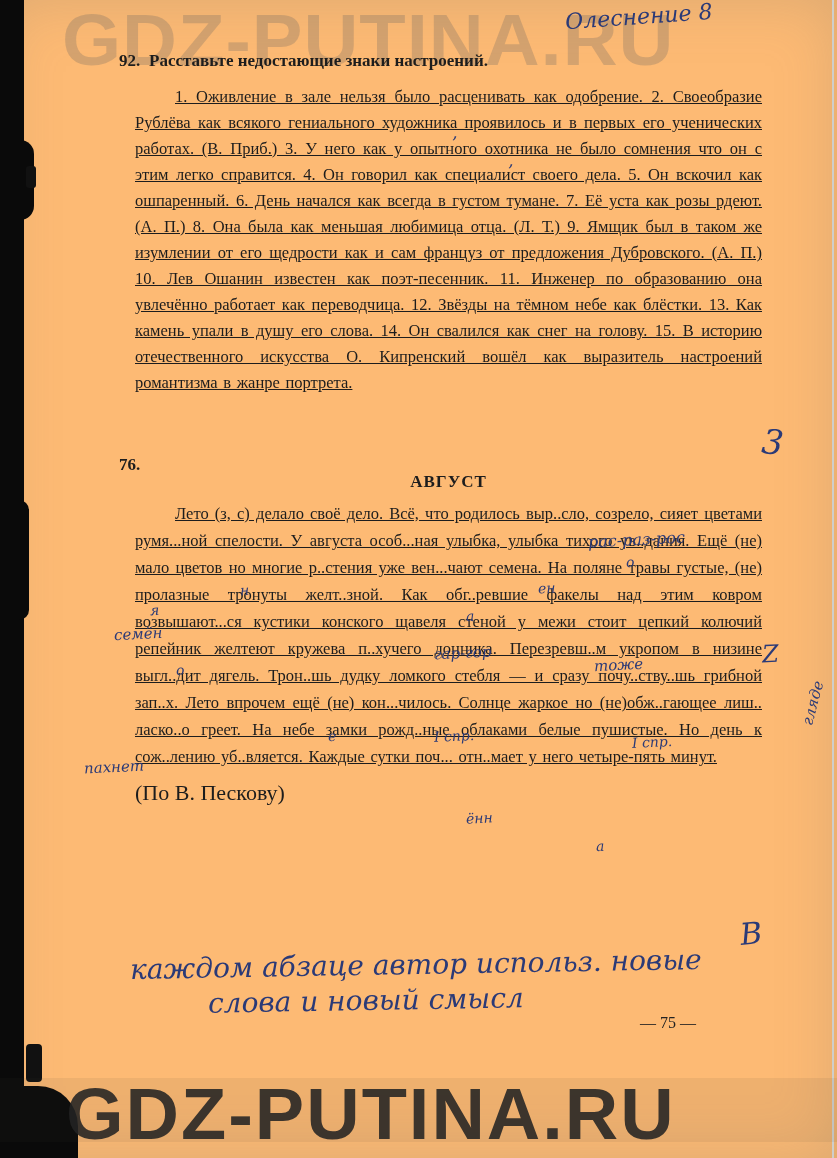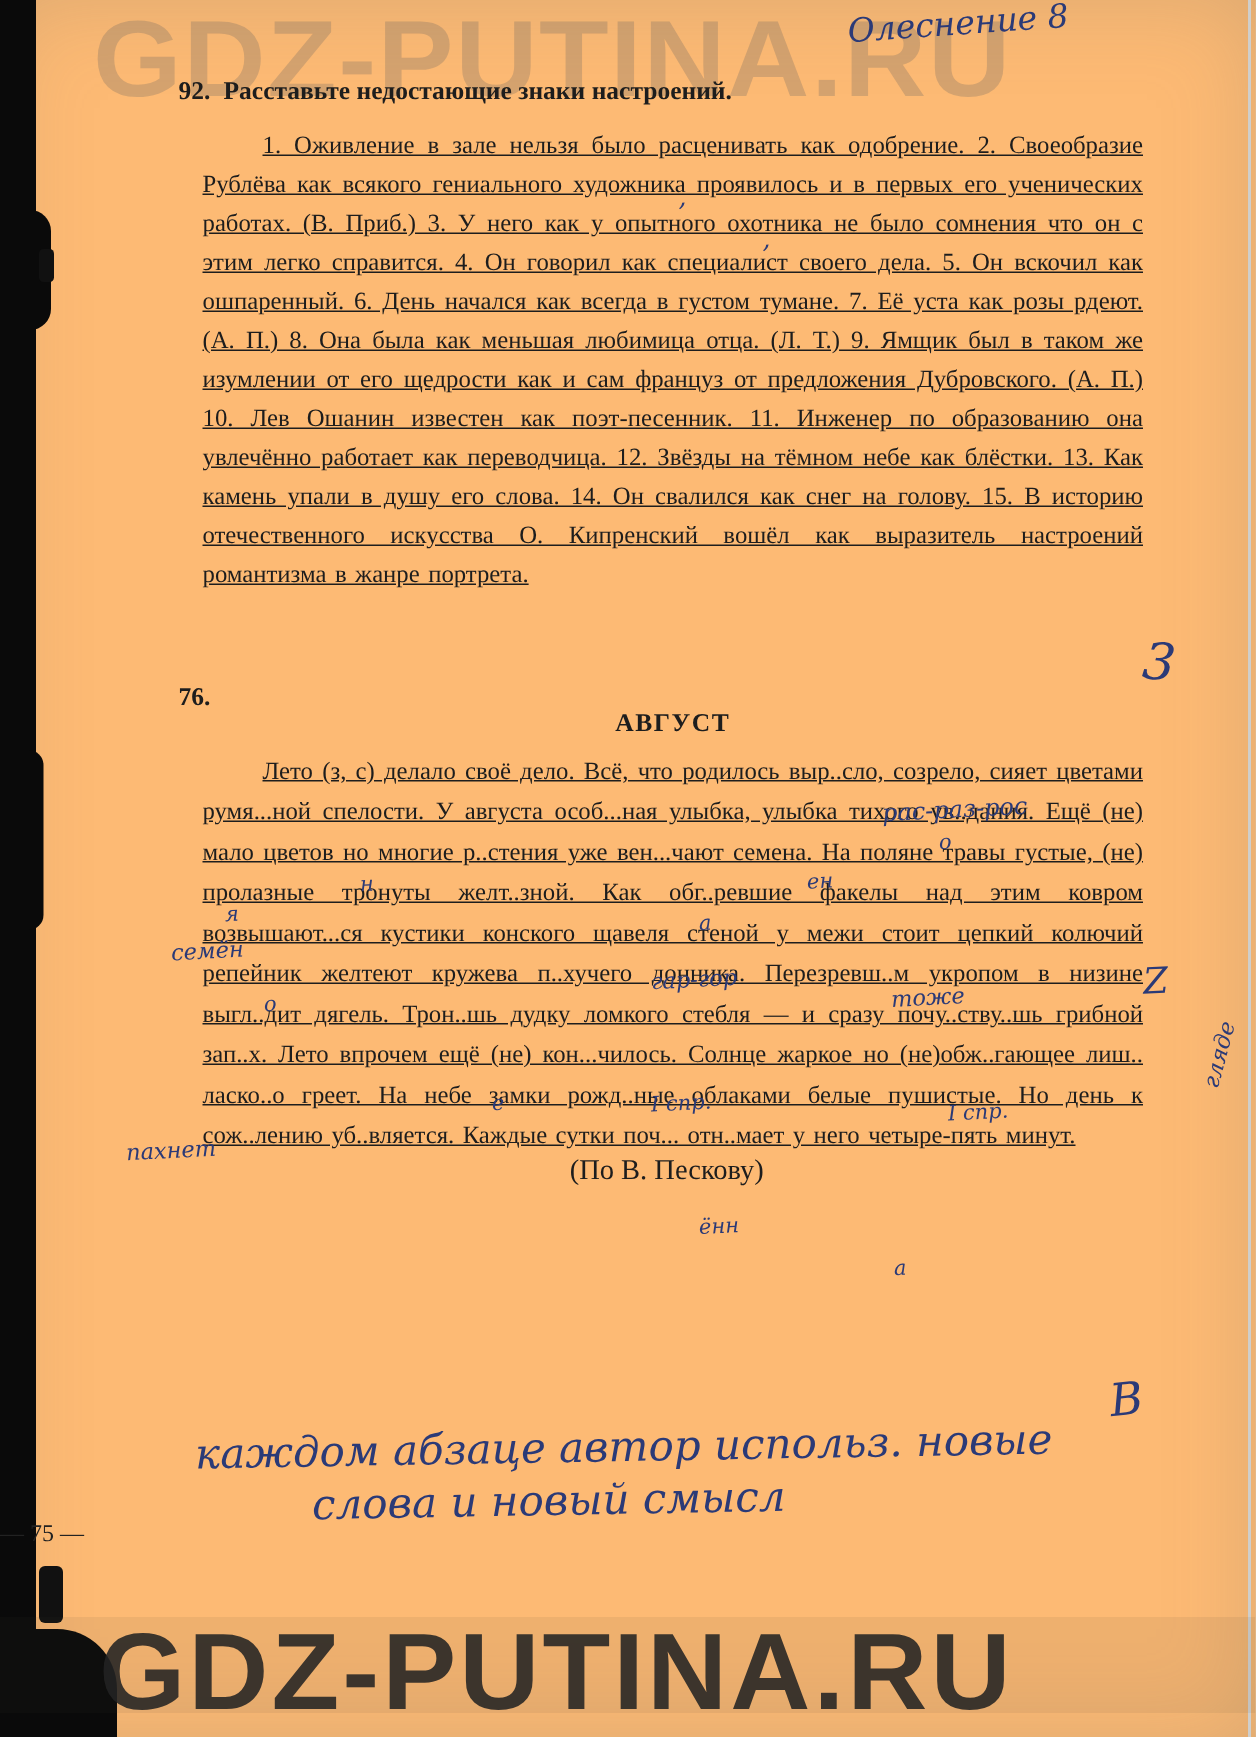--- a/index.html
+++ b/index.html
@@ -41,23 +41,23 @@
   #ex92{top:48px;}
   #ex93{top:452px;}
   .ex-head{position:relative;padding-left:14px;font-weight:bold;font-size:17px;line-height:26px;}
   .ex-num{position:absolute;left:-16px;top:0;}
   .body-text{
     margin:10px 0 0 0;font-size:16.5px;line-height:26px;
     text-align:justify;text-indent:40px;word-spacing:1.5px;text-decoration:underline;
   }
   #ex93 .body-text{line-height:27px;margin-top:8px;}
   .center-heading{margin:20px 0 0 0;text-align:center;font-weight:bold;font-size:17px;letter-spacing:1px;}
-  .attribution{text-align:center;font-size:19px;padding-right:8px;}
+  .attribution{margin-top:10px;text-align:left;font-size:22px;padding-right:8px;}
   .task-line{margin-top:26px;font-size:16.5px;line-height:24px;}
-  .page-number{position:absolute;top:1014px;left:0;width:696px;text-align:left;font-size:16px;color:#222;}
+  .page-number{position:absolute;top:1014px;left:0;width:696px;text-align:right;font-size:16px;color:#222;}
 
   
   .hw{
     position:absolute;font-family:"DejaVu Serif",serif;font-style:italic;
     color:#2b3a77;white-space:nowrap;
   }
   .top-note{left:565px;top:4px;font-size:22px;transform:rotate(-4deg);}
   .margin-3{left:762px;top:422px;font-size:34px;transform:rotate(6deg);}
   .answer-mark{left:740px;top:916px;font-size:30px;transform:rotate(-6deg);}
   .hw-line1{left:130px;top:948px;font-size:28px;transform:rotate(-1deg);}

